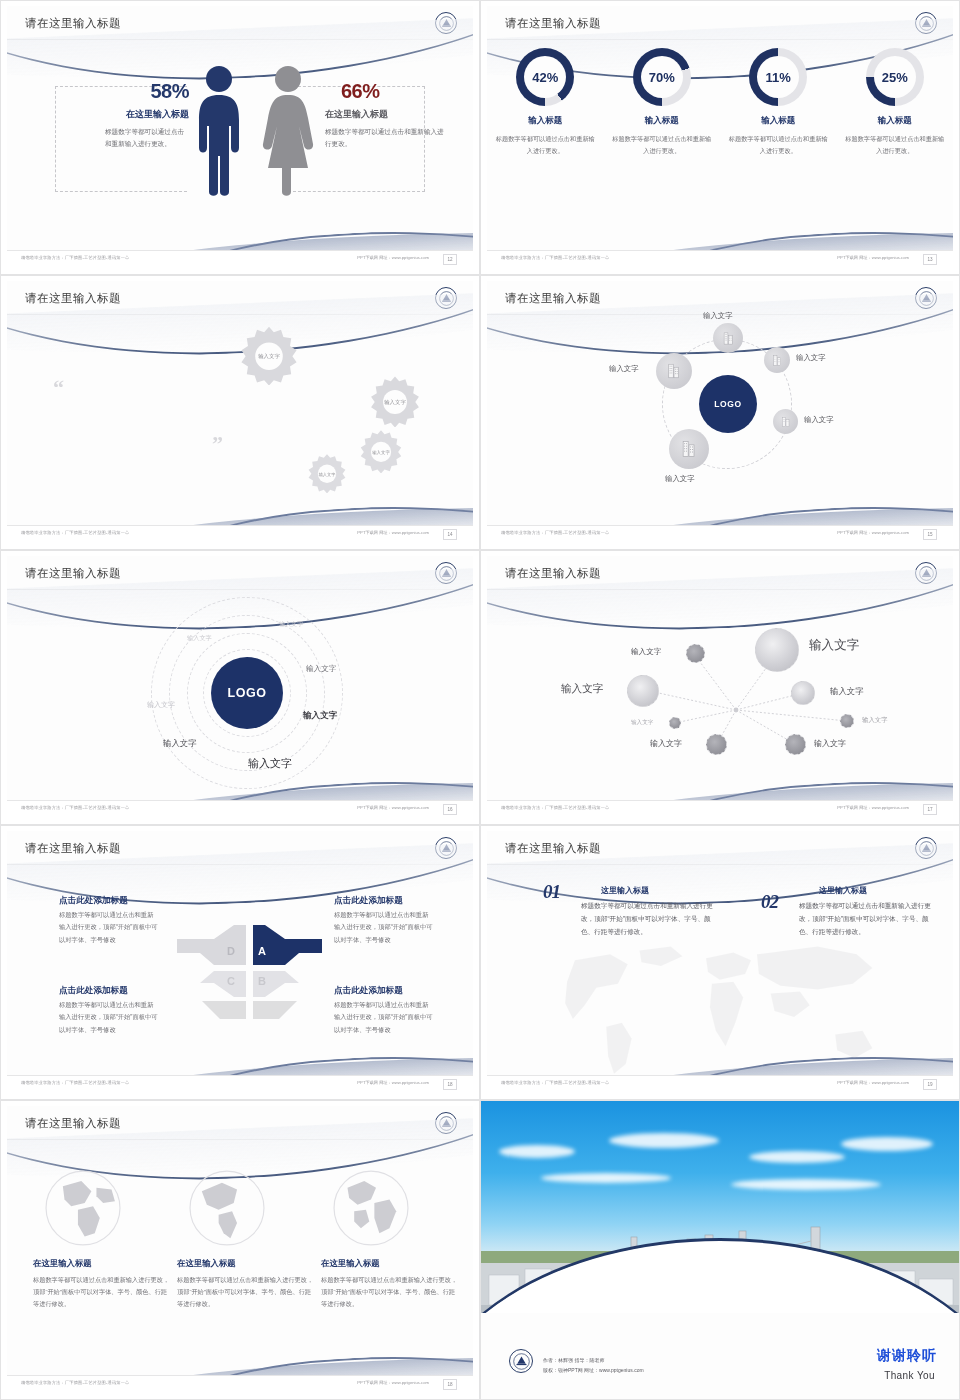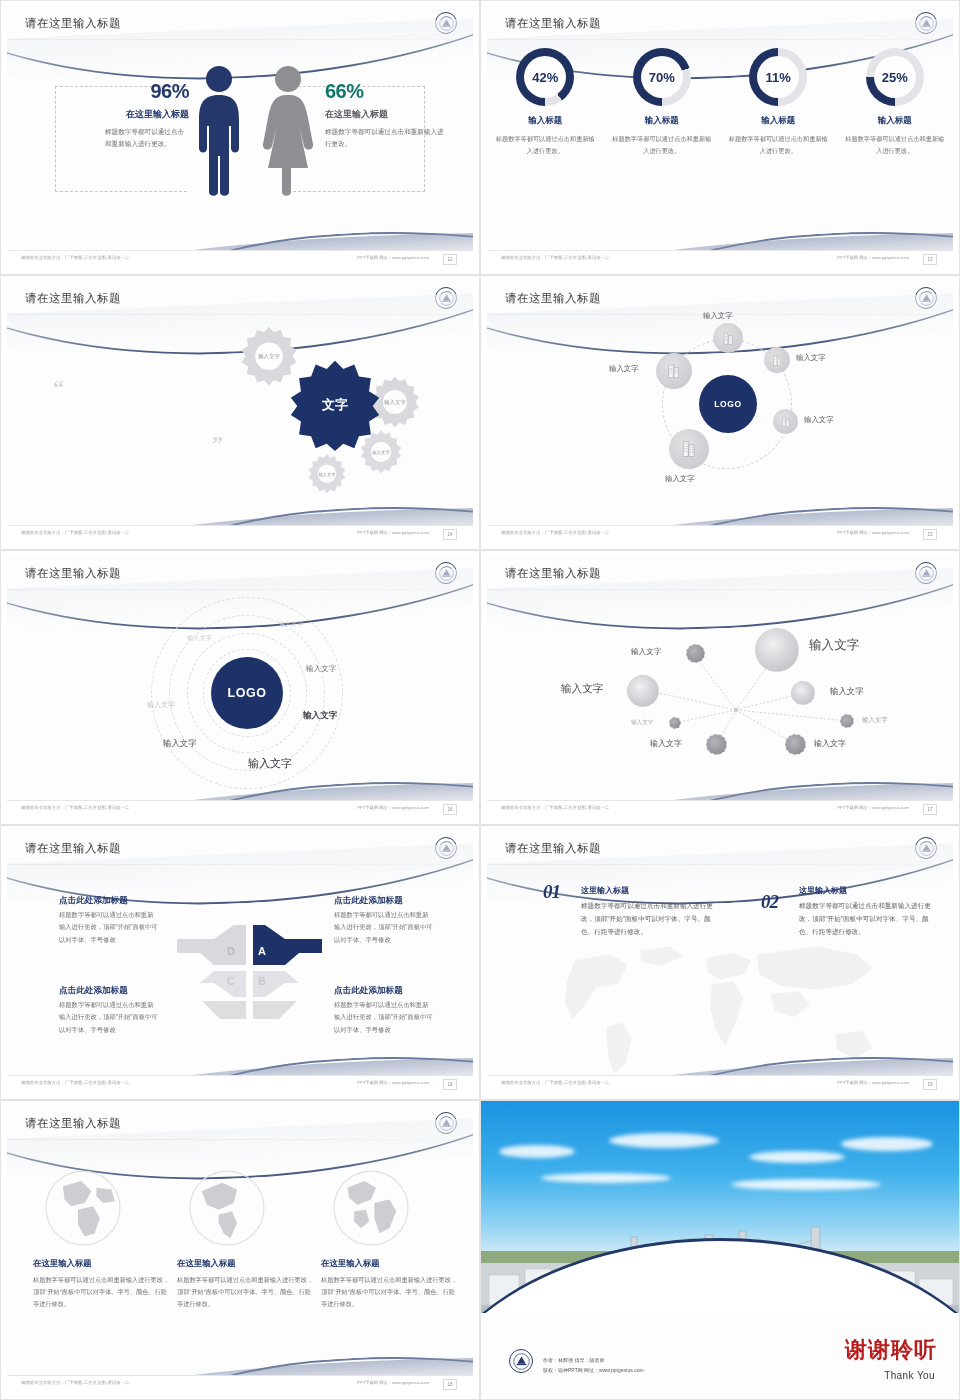--- a/index.html
+++ b/index.html
@@ -92,21 +92,21 @@
     display:flex; align-items:center; justify-content:center;
   }
   .body-area{ position:absolute; left:0; right:0; top:36px; bottom:20px; }
 
   
   .pct-blk{ position:absolute; }
   .pct-num{ font-size:20px; font-weight:bold; letter-spacing:-.5px; }
   .pct-sub{ font-size:9px; font-weight:bold; margin-top:5px; }
   .pct-desc{ font-size:6.6px; line-height:1.85; color:#6d6d72; margin-top:5px; }
   .navy{ color:#24386b; }
-  .gray{ color:#0f766e; }
+  .gray{ color:#7f1d1d;margin-left:16px; }
   .dash-l{
     position:absolute; border-left:1px dashed #c6c6ca;
     border-top:1px dashed #c6c6ca; border-bottom:1px dashed #c6c6ca;
   }
   .dash-r{
     position:absolute; border-right:1px dashed #c6c6ca;
     border-top:1px dashed #c6c6ca; border-bottom:1px dashed #c6c6ca;
   }
   .figure{ position:absolute; }
 
@@ -174,21 +174,21 @@
   .a-body{ position:absolute; font-size:6.3px; line-height:1.95; color:#6d6d72; width:100px; }
   .arrow-letter{
     position:absolute; font-size:11px; font-weight:bold; z-index:4;
   }
 
   
   .num-big{
     position:absolute; font-size:19px; font-weight:bold; font-style:italic;
     color:#24386b; font-family:"Liberation Serif",serif; letter-spacing:-1px;
   }
-  .n-head{ position:absolute; font-size:8px; font-weight:bold; color:#24386b; }
+  .n-head{ position:absolute; font-size:8px; font-weight:bold; color:#24386b;margin-left:20px; }
   .n-body{ position:absolute; font-size:6.6px; line-height:2; color:#5c5c62; width:138px; }
   .worldmap{ position:absolute; left:8%; top:28%; width:84%; opacity:.16; }
 
   
   .globe-col{ position:absolute; width:140px; }
   .g-head{ font-size:8.4px; font-weight:bold; color:#24386b; margin-top:8px; }
   .g-body{ font-size:6.2px; line-height:1.95; color:#6d6d72; margin-top:5px; }
 
   
   .photo{
@@ -200,21 +200,21 @@
   }
   .cloud{ position:absolute; background:rgba(255,255,255,.85); border-radius:50%; filter:blur(2px); }
   .plant{ position:absolute; left:0; right:0; bottom:0; height:92px; }
   .mask-curve{
     position:absolute; left:-60px; right:-60px; bottom:-118px; height:190px;
     background:#fff; border-radius:50%/100% 100% 0 0;
     box-shadow:0 -3px 0 0 #223866;
   }
   .ty-cn{
     position:absolute; right:22px; bottom:34px;
-    font-size:22px; font-weight:bold; color:#b91c1c; letter-spacing:1px;
+    font-size:14px; font-weight:bold; color:#1d4ed8; letter-spacing:1px;
   }
   .ty-en{
     position:absolute; right:24px; bottom:18px;
     font-size:10px; color:#3a3a40; letter-spacing:.4px;
   }
   .credit{
     position:absolute; left:62px; bottom:24px;
     font-size:5px; line-height:1.9; color:#5b5b61; white-space:nowrap;
   }
   .credit-emblem{
@@ -240,21 +240,21 @@
   </div>
   <div class="hdr-rule"></div>
   <div class="swoosh-top"></div>
   <div class="swoosh-bot"></div>
 
   <div class="body-area">
     <div class="dash-l" style="left:48px;top:44px;width:132px;height:106px;"></div>
     <div class="dash-r" style="right:48px;top:44px;width:132px;height:106px;"></div>
 
     <div class="pct-blk" style="left:70px;top:38px;width:112px;text-align:right;">
-      <div class="pct-num navy">96%</div>
+      <div class="pct-num navy">58%</div>
       <div class="pct-sub navy">在这里输入标题</div>
       <div class="pct-desc" style="text-align:left;padding-left:28px;">标题数字等都可以通过点击和重新输入进行更改。</div>
     </div>
 
     <div class="figure" style="left:186px;top:22px;">
       <svg width="52" height="132" viewBox="0 0 52 132">
         <circle cx="26" cy="15" r="13" fill="#24386b"></circle>
         <path d="M26 31 C10 31 6 40 6 56 L6 84 C6 90 14 90 14 84 L14 62 L16 62 L16 128 C16 133 25 133 25 128 L25 92 L27 92 L27 128 C27 133 36 133 36 128 L36 62 L38 62 L38 84 C38 90 46 90 46 84 L46 56 C46 40 42 31 26 31 Z" fill="#24386b"></path>
       </svg>
     </div>
@@ -357,28 +357,20 @@
     <div class="gear" style="left:232px;top:8px;width:60px;height:60px;">
       <svg width="60" height="60" viewBox="0 0 100 100">
               <path d="M50 3 L58 12 L70 8 L74 20 L87 22 L85 35 L96 42 L89 52 L96 62 L85 69 L87 82 L74 84 L70 96 L58 92 L50 101 L42 92 L30 96 L26 84 L13 82 L15 69 L4 62 L11 52 L4 42 L15 35 L13 22 L26 20 L30 8 L42 12 Z" fill="#d9d9dd"></path>
               <circle cx="50" cy="52" r="23" fill="#fdfdfd"></circle>
             </svg>
       <div class="gear-label" style="padding-top:4px;">
         <span>输入文字</span>
       </div>
     </div>
 
-    <div class="gear" style="left:282px;top:42px;width:92px;height:92px;z-index:3;">
-      <svg width="92" height="92" viewBox="0 0 100 100">
-              <path d="M50 2 L59 11 L71 6 L76 19 L89 21 L87 35 L98 42 L91 51 L98 61 L87 68 L89 82 L76 84 L71 97 L59 92 L50 100 L41 92 L29 97 L24 84 L11 82 L13 68 L2 61 L9 51 L2 42 L13 35 L11 21 L24 19 L29 6 L41 11 Z" fill="#1d3268"></path>
-            </svg>
-      <div class="gear-label big">
-        <span>文字</span>
-      </div>
-    </div>
 
     <div class="gear" style="left:362px;top:58px;width:52px;height:52px;">
       <svg width="52" height="52" viewBox="0 0 100 100">
               <path d="M50 3 L58 12 L70 8 L74 20 L87 22 L85 35 L96 42 L89 52 L96 62 L85 69 L87 82 L74 84 L70 96 L58 92 L50 101 L42 92 L30 96 L26 84 L13 82 L15 69 L4 62 L11 52 L4 42 L15 35 L13 22 L26 20 L30 8 L42 12 Z" fill="#d9d9dd"></path>
               <circle cx="50" cy="52" r="23" fill="#fdfdfd"></circle>
             </svg>
       <div class="gear-label" style="padding-top:3px;">
         <span>输入文字</span>
       </div>
     </div>

